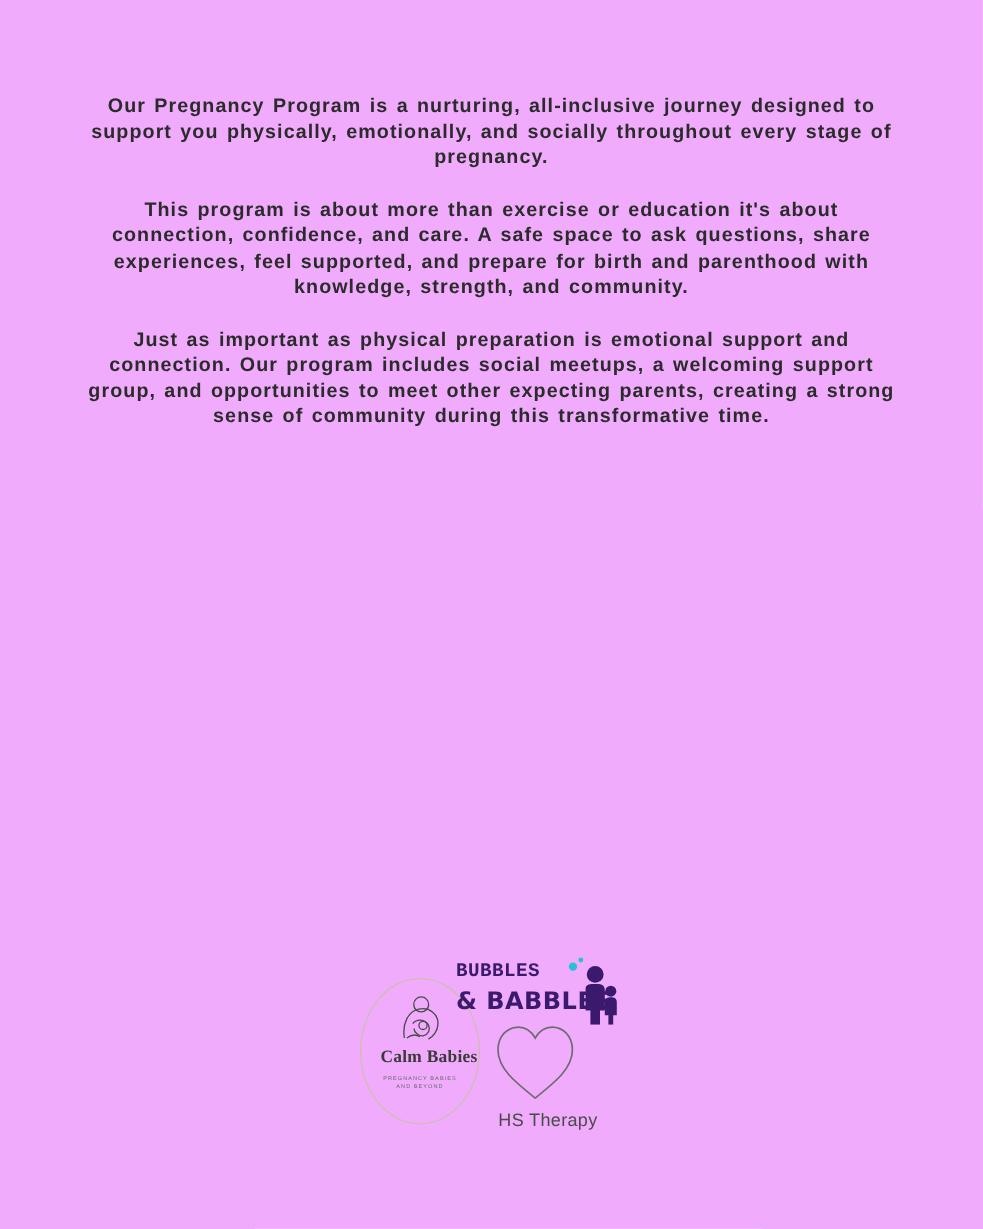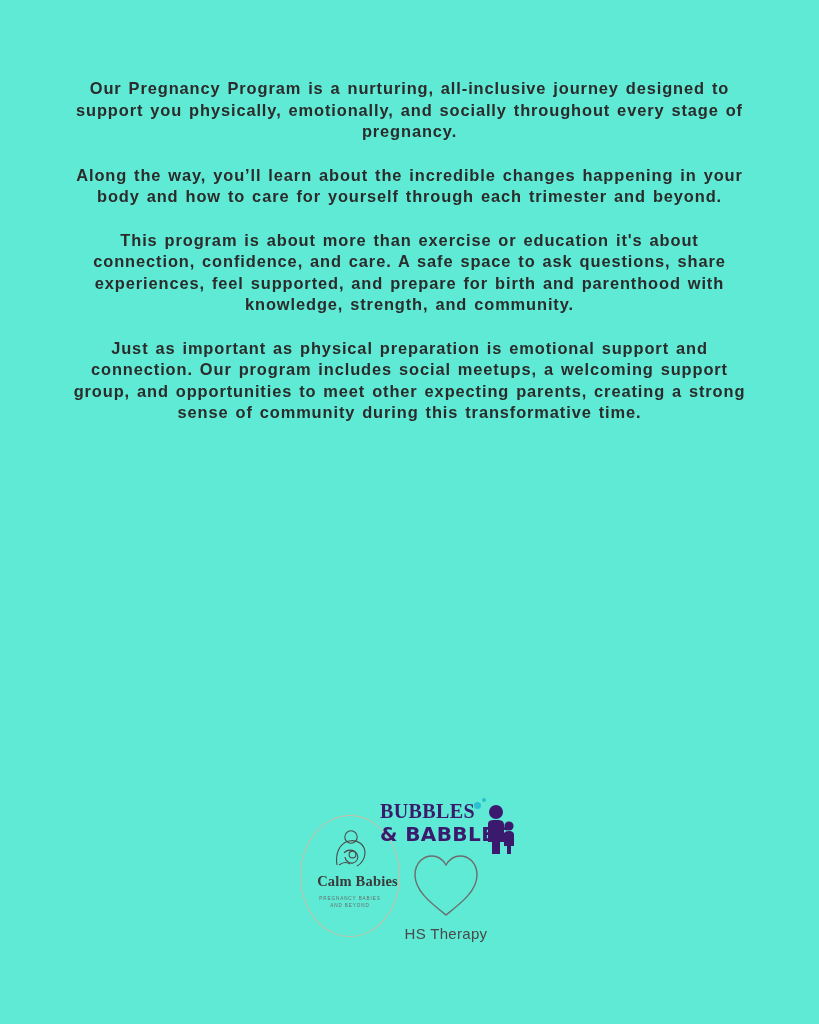--- a/index.html
+++ b/index.html
@@ -10,21 +10,21 @@
     width: 819px;
     height: 1024px;
     background: #fbf4ee;
     font-family: "Liberation Sans", sans-serif;
     overflow: hidden;
   }
   .page {
     position: relative;
     width: 819px;
     height: 1024px;
-    background: #5eead4;
+    background: #f0abfc;
     box-sizing: border-box;
   }
   .content {
     position: absolute;
     top: 78px;
     left: 68px;
     width: 683px;
   }
   .para {
     margin: 0 0 22px 0;
@@ -101,25 +101,25 @@
     position: absolute;
     left: 378px;
     top: 5px;
     width: 140px;
     height: 56px;
   }
   .bb-line1 {
     position: absolute;
     left: 2px;
     top: 0px;
-    font-size: 20px;
+    font-size: 16px;
     font-weight: 800;
     color: #3b1a6e;
     letter-spacing: 0.4px;
-    font-family: Liberation Serif, serif;
+    font-family: Liberation Mono, monospace;
   }
   .bb-line2 {
     position: absolute;
     left: 2px;
     top: 22px;
     font-size: 20px;
     font-weight: 800;
     color: #3b1a6e;
     letter-spacing: 0.4px;
     font-family: "DejaVu Sans", sans-serif;
@@ -149,35 +149,34 @@
     top: 0;
     transform: translateX(-50%);
     width: 78px;
     height: 74px;
   }
   .hs-text {
     position: absolute;
     left: 0;
     right: 0;
     top: 78px;
-    text-align: center;
+    text-align: right;
     font-size: 15px;
     color: #4a4a4a;
     letter-spacing: 0.3px;
     font-family: "Liberation Sans", sans-serif;
   }
 </style>
 </head>
 <body>
 
 <div class="page">
 
   <div class="content">
     <p class="para">Our Pregnancy Program is a nurturing, all-inclusive journey designed to support you physically, emotionally, and socially throughout every stage of pregnancy.</p>
-    <p class="para">Along the way, you’ll learn about the incredible changes happening in your body and how to care for yourself through each trimester and beyond.</p>
     <p class="para">This program is about more than exercise or education it's about connection, confidence, and care. A safe space to ask questions, share experiences, feel supported, and prepare for birth and parenthood with knowledge, strength, and community.</p>
     <p class="para">Just as important as physical preparation is emotional support and connection. Our program includes social meetups, a welcoming support group, and opportunities to meet other expecting parents, creating a strong sense of community during this transformative time.</p>
   </div>
 
   <div class="logos">
 
     <div class="logo-calm">
       <div class="calm-oval"></div>
       <svg class="calm-baby" viewBox="0 0 46 40">
         <g fill="none" stroke="#4a4a4a" stroke-width="1.1">

